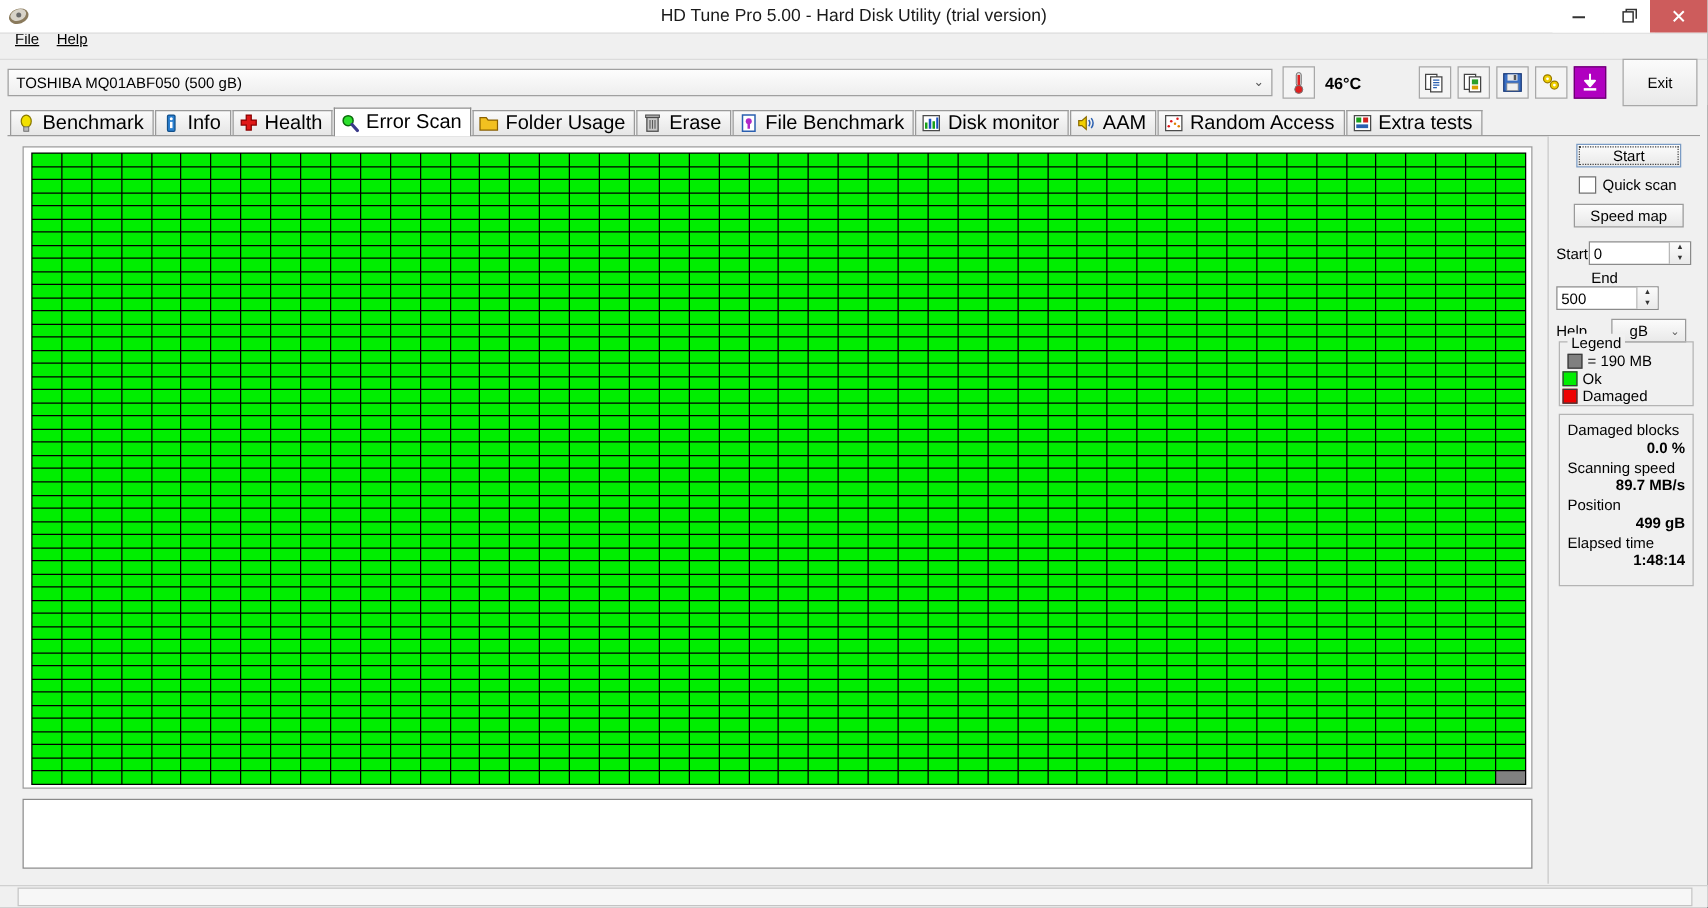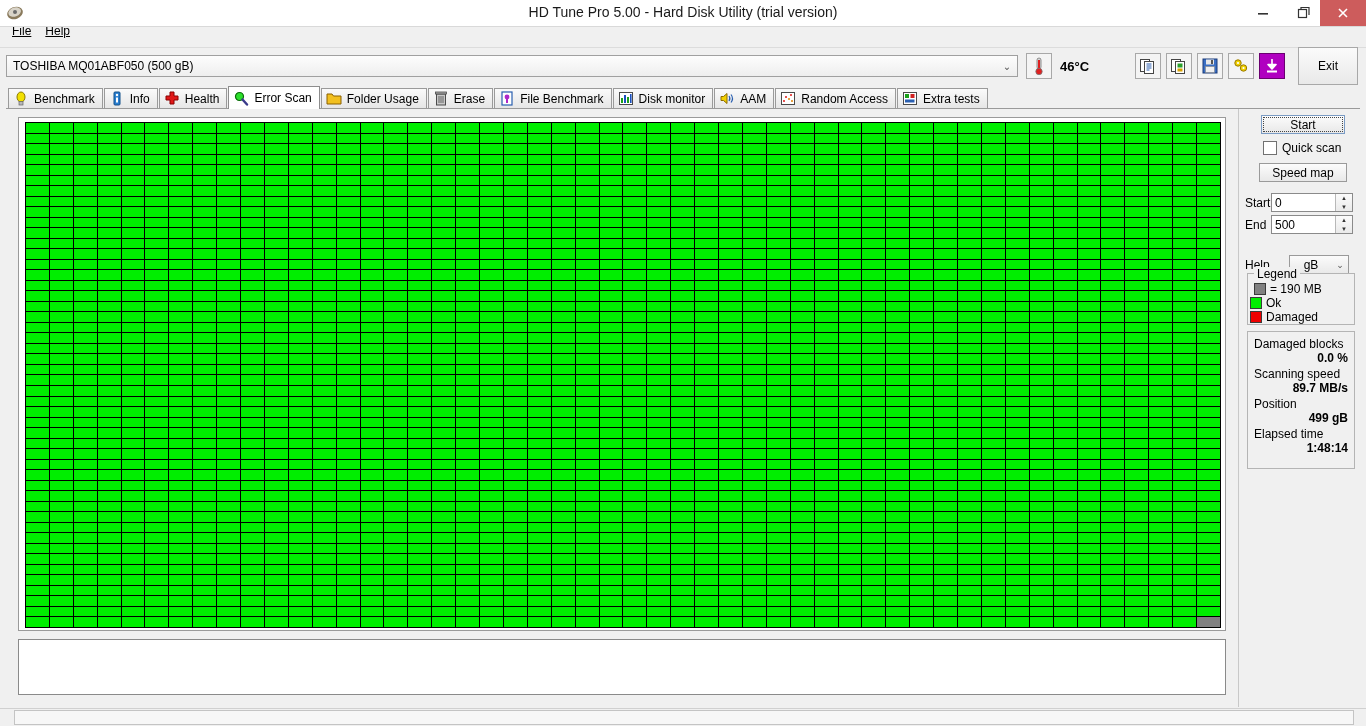--- a/index.html
+++ b/index.html
@@ -148,21 +148,21 @@
   }
   .tab {
     height: 20px;
     border: 1px solid #9a9a9a;
     border-bottom: none;
     background: linear-gradient(#fafafa,#e6e6e6);
     display: flex;
     align-items: center;
     padding: 0 7px 0 4px;
     margin-right: 1px;
-    font-size: 12px;
+    font-size: 16px;
     cursor: default;
     box-sizing: border-box;
   }
   .tab.active {
     height: 23px;
     background: #ffffff;
     border-color: #8d8d8d;
     margin-bottom: -1px;
     position: relative;
     z-index: 3;
@@ -3001,21 +3001,21 @@
       <span class="flabel">Start</span>
       <span class="spin">
         <span class="sval">0</span>
         <span class="sbtns">
           <div>▲</div>
           <div>▼</div>
         </span>
       </span>
     </div>
 
-    <div class="fieldrow" style="top:106px;">
+    <div class="fieldrow" style="top:106px;flex-direction:column;">
       <span class="flabel">End</span>
       <span class="spin">
         <span class="sval">500</span>
         <span class="sbtns">
           <div>▲</div>
           <div>▼</div>
         </span>
       </span>
     </div>
 

